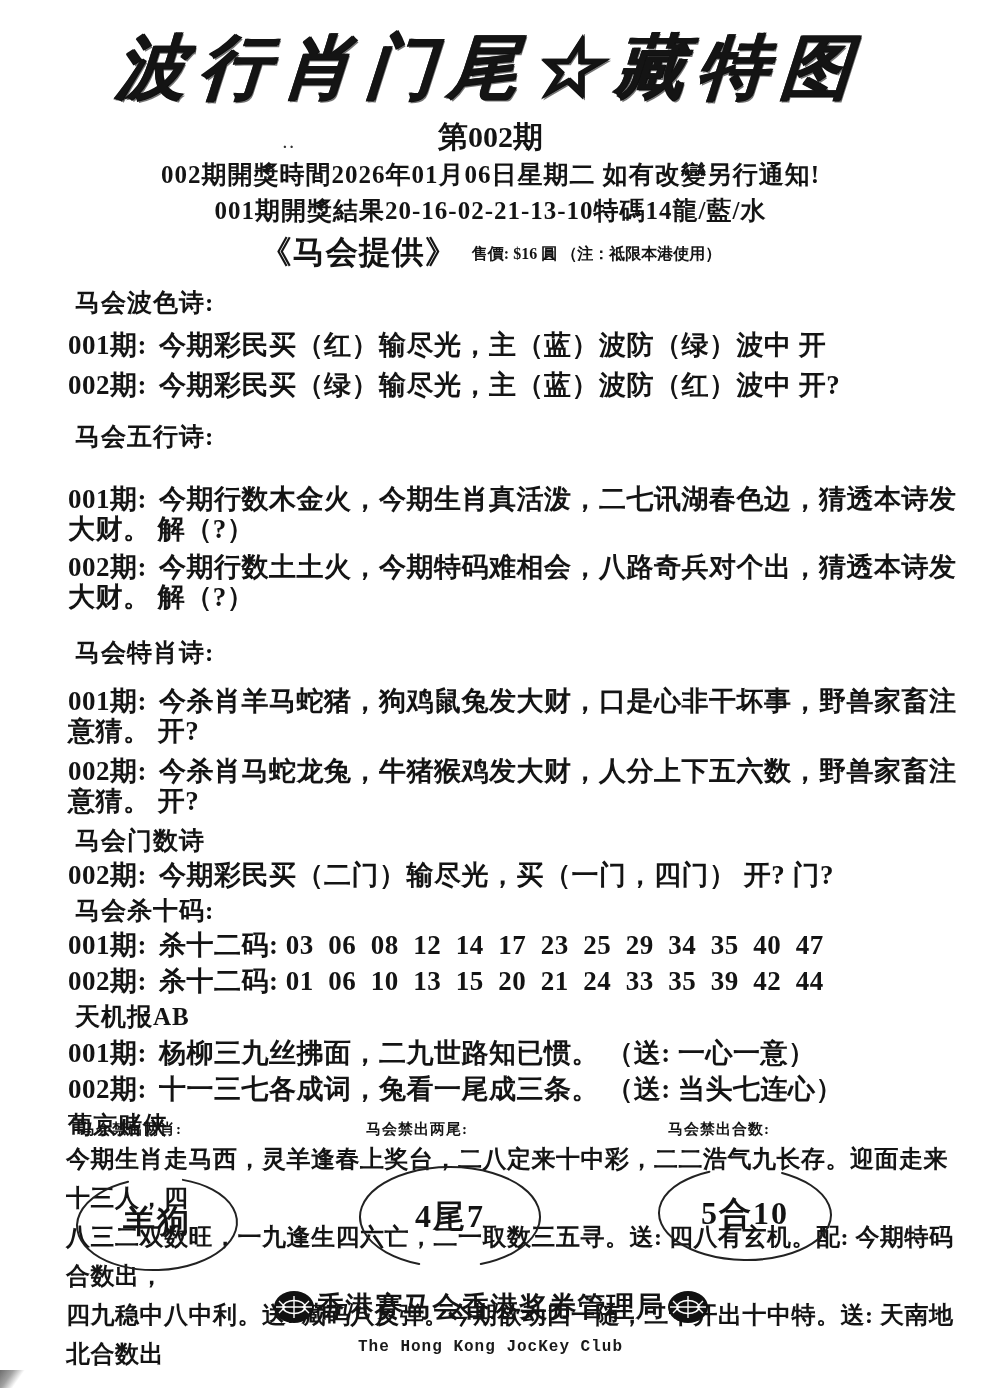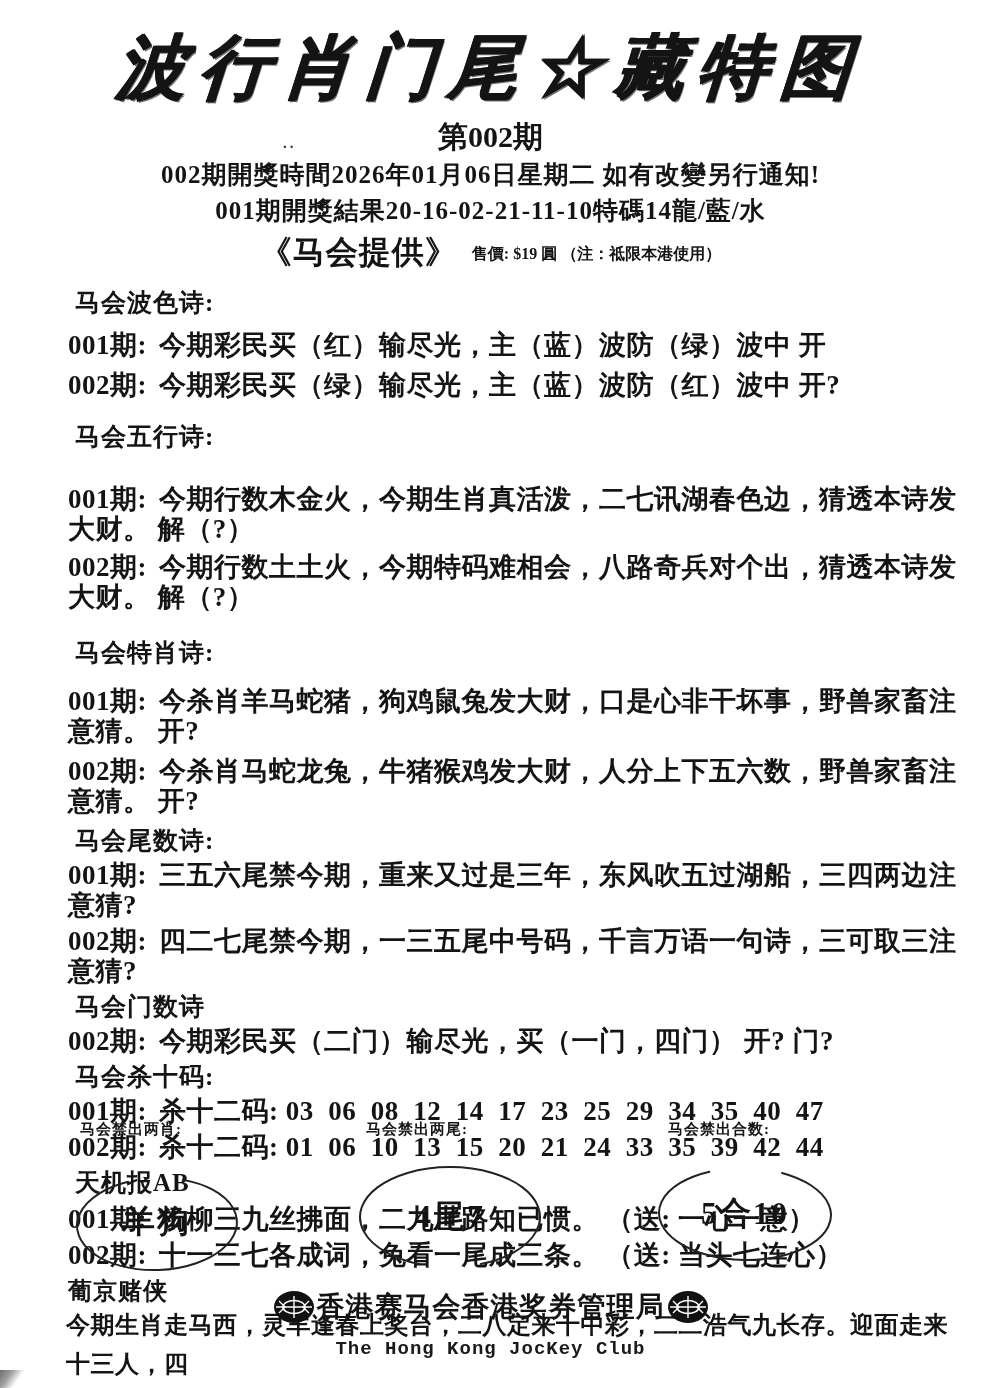--- a/index.html
+++ b/index.html
@@ -139,21 +139,21 @@
     position:absolute;left:0;top:1288px;width:981px;
     display:flex;align-items:center;justify-content:center;gap:2px;
   }
   .footer-org .org-cn{
     font-size:28px;font-weight:bold;letter-spacing:1px;
   }
   .footer-en{
     position:absolute;left:0;top:1338px;width:981px;
     text-align:center;
     font-family:"Liberation Mono","DejaVu Sans Mono",monospace;
-    font-size:19px;font-weight:bold;letter-spacing:1px;
+    font-size:16px;font-weight:bold;letter-spacing:1px;
     color:#1a1a1a;
   }
   .corner-smudge{
     position:absolute;left:0;top:1370px;width:26px;height:18px;
     background:linear-gradient(125deg,#4a4a4a 0%,#8a8a8a 35%,transparent 65%);
     opacity:.8;
   }
 </style>
 </head>
 <body>
@@ -161,25 +161,25 @@
 <div class="page">
 
   <h1 class="main-title">波行肖门尾☆藏特图</h1>
 
   <div class="issue-line">
     <span class="scan-dots">..</span>
     <span>第002期</span>
   </div>
 
   <div class="meta-line">002期開獎時間2026年01月06日星期二 如有改變另行通知!</div>
-  <div class="meta-line">001期開獎結果20-16-02-21-11-10特碼14龍/藍/水</div>
+  <div class="meta-line">001期開獎結果20-16-02-21-13-10特碼14龍/藍/水</div>
 
   <div class="provider-line">
     <span class="provider-name">《马会提供》</span>
-    <span class="price-note">售價: $19 圓 （注：祗限本港使用）</span>
+    <span class="price-note">售價: $16 圓 （注：祗限本港使用）</span>
   </div>
 
   <div class="content">
 
     <section class="s1">
       <div class="sec-heading">马会波色诗:</div>
       <div class="row"><span class="row-label">001期:</span><span class="row-text">今期彩民买（红）输尽光，主（蓝）波防（绿）波中 开</span></div>
       <div class="row"><span class="row-label">002期:</span><span class="row-text">今期彩民买（绿）输尽光，主（蓝）波防（红）波中 开?</span></div>
     </section>
 
@@ -188,25 +188,20 @@
       <div class="row"><span class="row-label">001期:</span><span class="row-text">今期行数木金火，今期生肖真活泼，二七讯湖春色边，猜透本诗发大财。 解（?）</span></div>
       <div class="row"><span class="row-label">002期:</span><span class="row-text">今期行数土土火，今期特码难相会，八路奇兵对个出，猜透本诗发大财。 解（?）</span></div>
     </section>
 
     <section class="s3">
       <div class="sec-heading">马会特肖诗:</div>
       <div class="row"><span class="row-label">001期:</span><span class="row-text">今杀肖羊马蛇猪，狗鸡鼠兔发大财，口是心非干坏事，野兽家畜注意猜。 开?</span></div>
       <div class="row"><span class="row-label">002期:</span><span class="row-text">今杀肖马蛇龙兔，牛猪猴鸡发大财，人分上下五六数，野兽家畜注意猜。 开?</span></div>
     </section>
 
-    <section class="s4">
-      <div class="sec-heading">马会尾数诗:</div>
-      <div class="row"><span class="row-label">001期:</span><span class="row-text">三五六尾禁今期，重来又过是三年，东风吹五过湖船，三四两边注意猜?</span></div>
-      <div class="row"><span class="row-label">002期:</span><span class="row-text">四二七尾禁今期，一三五尾中号码，千言万语一句诗，三可取三注意猜?</span></div>
-    </section>
 
     <section class="s5">
       <div class="sec-heading">马会门数诗</div>
       <div class="row"><span class="row-label">002期:</span><span class="row-text">今期彩民买（二门）输尽光，买（一门，四门） 开? 门?</span></div>
     </section>
 
     <section class="s6">
       <div class="sec-heading">马会杀十码:</div>
       <div class="row"><span class="row-label">001期:</span><span class="row-text">杀十二码: 03  06  08  12  14  17  23  25  29  34  35  40  47</span></div>
       <div class="row"><span class="row-label">002期:</span><span class="row-text">杀十二码: 01  06  10  13  15  20  21  24  33  35  39  42  44</span></div>

